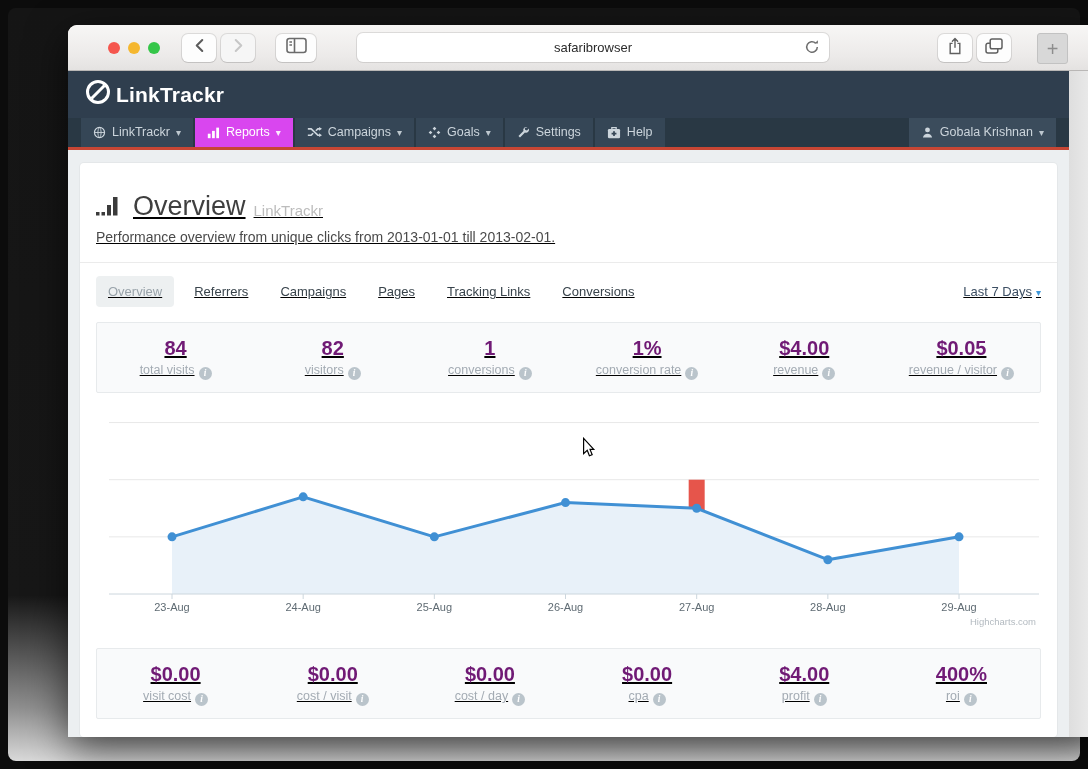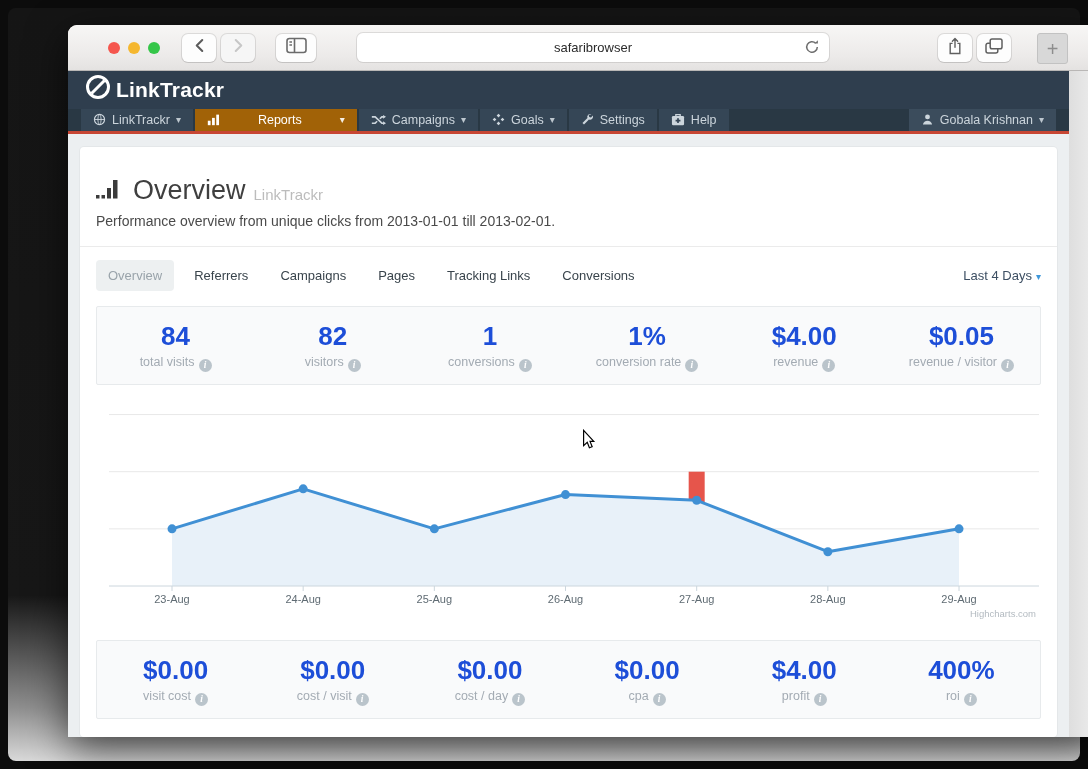--- a/index.html
+++ b/index.html
@@ -57,43 +57,43 @@
   .site-header{background:#2f3e4e;height:55px;display:flex;align-items:center;padding:0 17px;}
   .logo{display:flex;align-items:center;color:#fff;font-size:21px;font-weight:bold;letter-spacing:.2px;}
   .logo svg{margin-right:5px;}
   .navbar{background:#293844;height:33px;display:flex;align-items:stretch;padding:0 13px;}
   .nav-item{
     display:flex;align-items:center;padding:0 12px;margin-right:2px;
     background:#354656;color:#ccd5dc;font-size:12.5px;cursor:default;white-space:nowrap;
   }
   .nav-item .nav-icon{display:flex;align-items:center;margin-right:6px;}
   .nav-item .nav-icon svg{display:block;}
-  .nav-item.active{background:#a16207;color:#fff;gap:32px;}
+  .nav-item.active{background:#d946ef;color:#fff;}
   .nav-item .caret{margin-left:6px;font-size:10px;opacity:.9;}
   .nav-user{margin-left:auto;margin-right:0;background:#3b4c5c;justify-content:space-between;}
   .red-line{height:4px;background:#c74634;}
   .content{padding:13px 12px 0;}
-  .card{background:#fff;border-radius:4px;padding:0 16px 18px;box-shadow:0 0 0 1px rgba(0,0,0,.03);}
+  .card{background:#fff;border-radius:4px;padding:0 16px 18px;box-shadow:0 0 0 1px rgba(0,0,0,.03);text-decoration:underline;}
   .title-row{padding-top:28px;display:flex;align-items:center;}
   .title-row svg{margin-right:9px;}
   .page-title{font-size:27px;color:#3f3f3f;}
   .page-title-suffix{font-size:15px;color:#bcbcbc;margin-left:8px;padding-top:8px;}
   .subtitle{font-size:14px;color:#4a4a4a;margin-top:7px;}
   .divider{border-bottom:1px solid #ebebeb;margin:17px -16px 0;}
   .tabs-row{margin-top:13px;display:flex;align-items:center;}
   .tab{font-size:13px;color:#39444c;padding:8px 12px;border-radius:4px;margin-right:8px;white-space:nowrap;}
   .tab.active{background:#edf0f1;color:#99a3aa;}
   .range-picker{margin-left:auto;font-size:13px;color:#3d4f63;}
   .range-picker .caret{color:#3e97da;font-size:10px;margin-left:4px;}
   .stats-panel{
     margin-top:15px;border:1px solid #e7eaec;border-radius:2px;background:#f9fafb;
     display:grid;grid-template-columns:repeat(6,1fr);padding:14px 0 12px;
   }
   .stat{text-align:center;}
-  .stat-value{font-size:26px;font-weight:bold;color:#1d4ed8;}
+  .stat-value{font-size:20px;font-weight:bold;color:#701a75;}
   .stat-label{font-size:12.5px;color:#a3abb3;margin-top:3px;}
   .info-icon{
     display:inline-block;width:13px;height:13px;border-radius:50%;background:#bac4cb;color:#fff;
     font-size:9.5px;line-height:13px;text-align:center;font-weight:bold;font-style:italic;
     font-family:"Liberation Serif",serif;vertical-align:-2px;margin-left:4px;
   }
   .chart-wrap{position:relative;margin-top:6px;height:237px;}
   .cursor{position:absolute;left:486px;top:38px;}
   .stats-panel.bottom{margin-top:12px;}
 </style>
@@ -263,21 +263,21 @@
           <div class="tabs-row">
             <span style="display:flex">
                 <div class="tab active">Overview</div>
                 <div class="tab">Referrers</div>
                 <div class="tab">Campaigns</div>
                 <div class="tab">Pages</div>
                 <div class="tab">Tracking Links</div>
                 <div class="tab">Conversions</div>
               </span>
             <div class="range-picker">
-              <span>Last 4 Days</span><span class="caret">▾</span>
+              <span>Last 7 Days</span><span class="caret">▾</span>
             </div>
           </div>
 
           <div class="stats-panel top">
               <div class="stat">
                 <div class="stat-value">84</div>
                 <div class="stat-label"><span>total visits</span><span class="info-icon">i</span></div>
               </div>
               <div class="stat">
                 <div class="stat-value">82</div>

